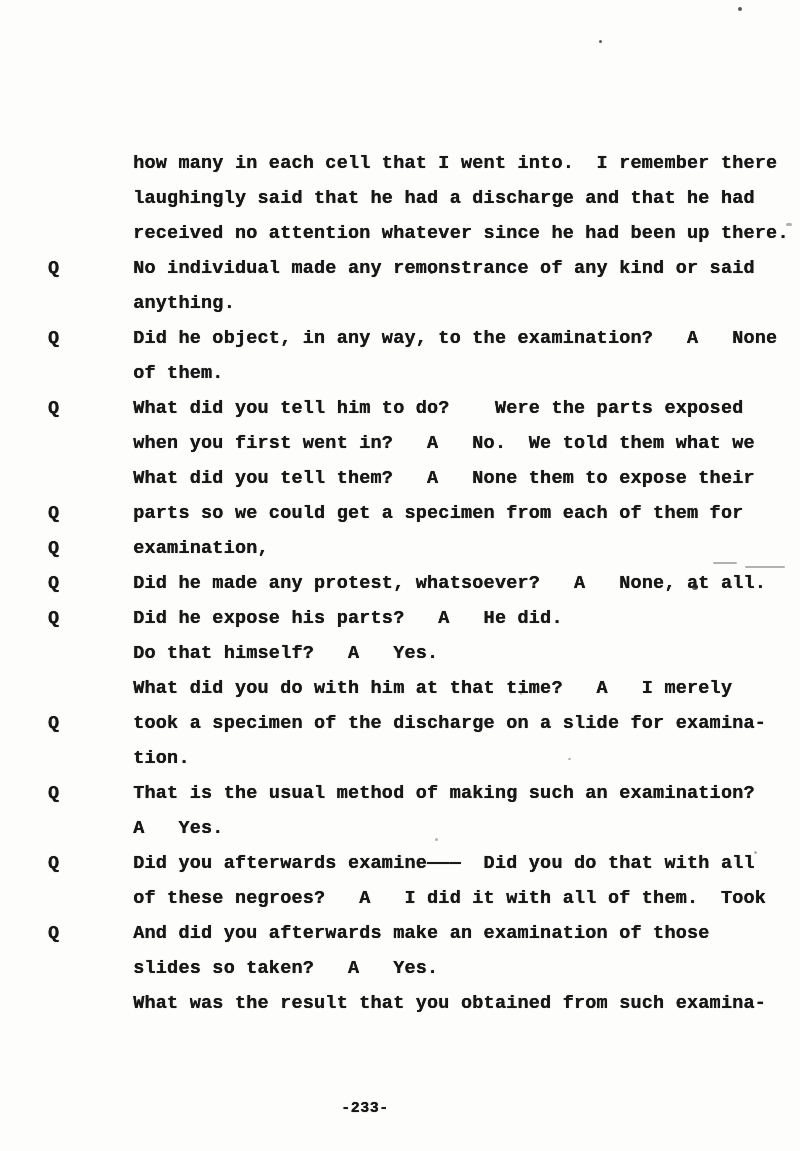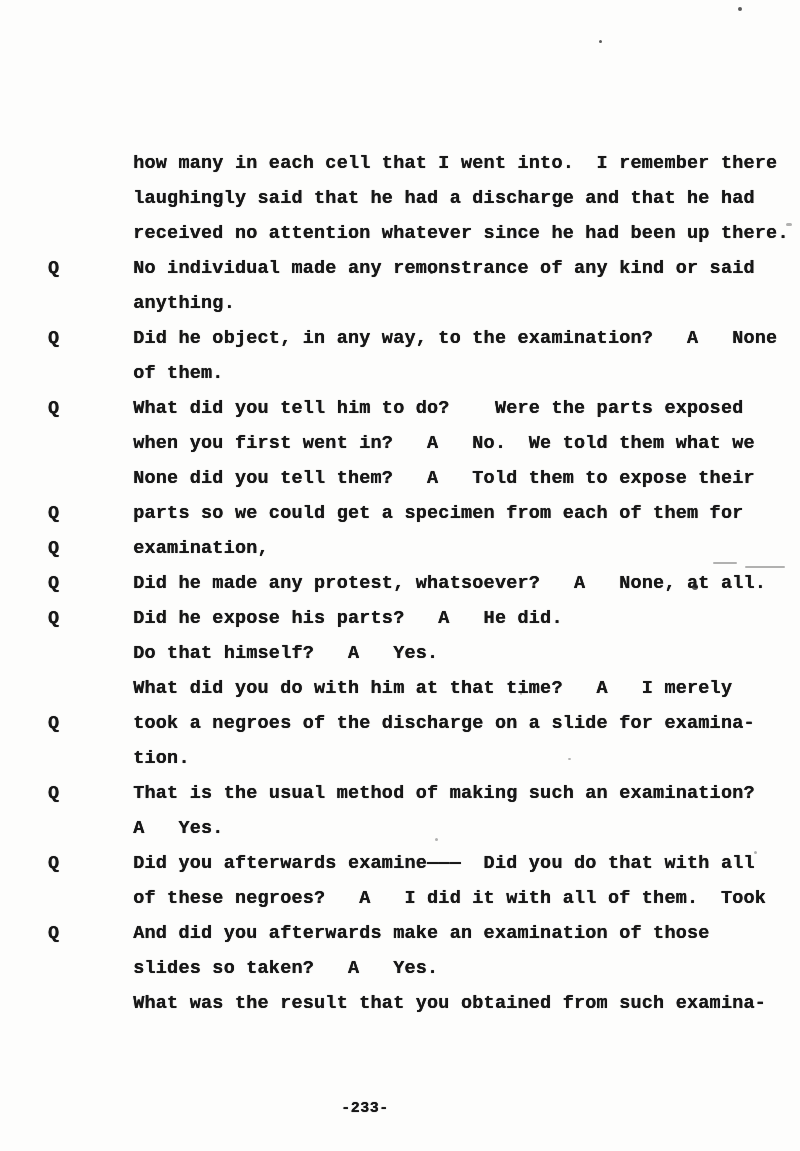--- a/index.html
+++ b/index.html
@@ -106,21 +106,21 @@
   </div>
 
   <div class="line">
     <span class="marker"></span>
     <span>when you first went in?   A   No.  We told them what we</span>
   </div>
 
 
   <div class="line">
     <span class="marker">Q</span>
-    <span>None did you tell them?   A   Told them to expose their</span>
+    <span>What did you tell them?   A   None them to expose their</span>
   </div>
 
   <div class="line">
     <span class="marker"></span>
     <span>parts so we could get a specimen from each of them for</span>
   </div>
 
   <div class="line">
     <span class="marker"></span>
     <span>examination,</span>
@@ -141,21 +141,21 @@
     <span>Do that himself?   A   Yes.</span>
   </div>
 
   <div class="line">
     <span class="marker">Q</span>
     <span>What did you do with him at that time?   A   I merely</span>
   </div>
 
   <div class="line">
     <span class="marker"></span>
-    <span>took a negroes of the discharge on a slide for examina-</span>
+    <span>took a specimen of the discharge on a slide for examina-</span>
   </div>
 
   <div class="line">
     <span class="marker"></span>
     <span>tion.</span>
   </div>
 
   <div class="line">
     <span class="marker">Q</span>
     <span>That is the usual method of making such an examination?</span>

